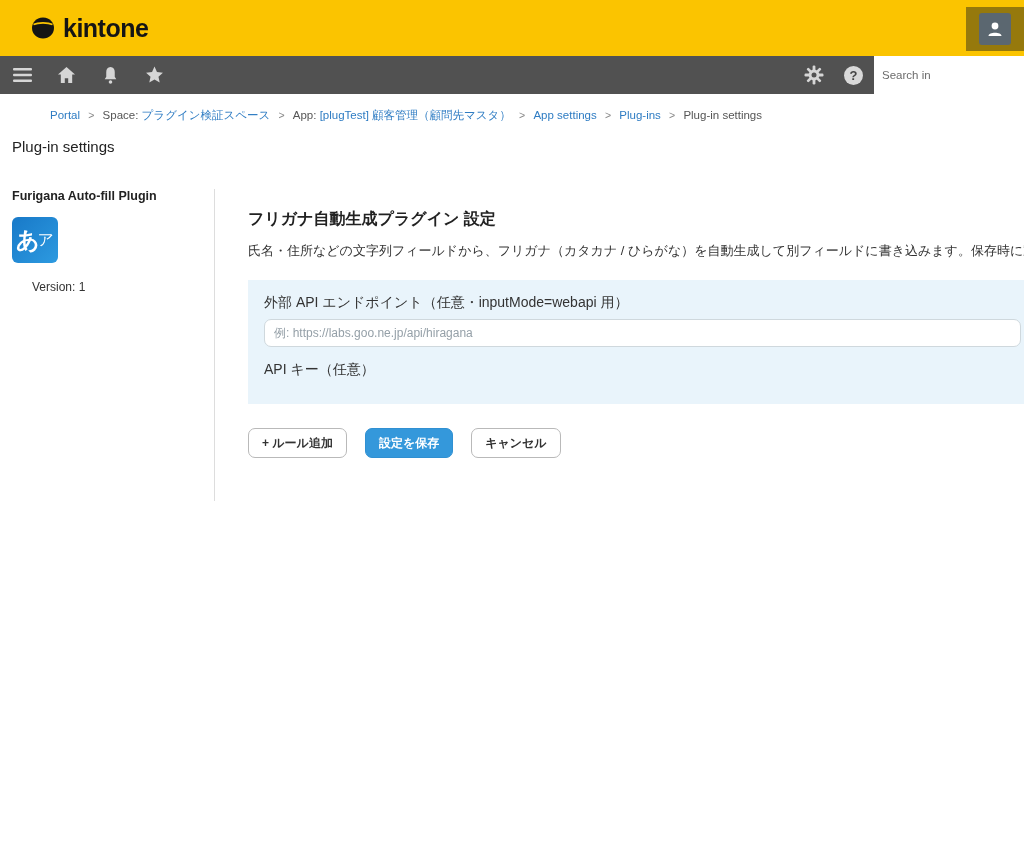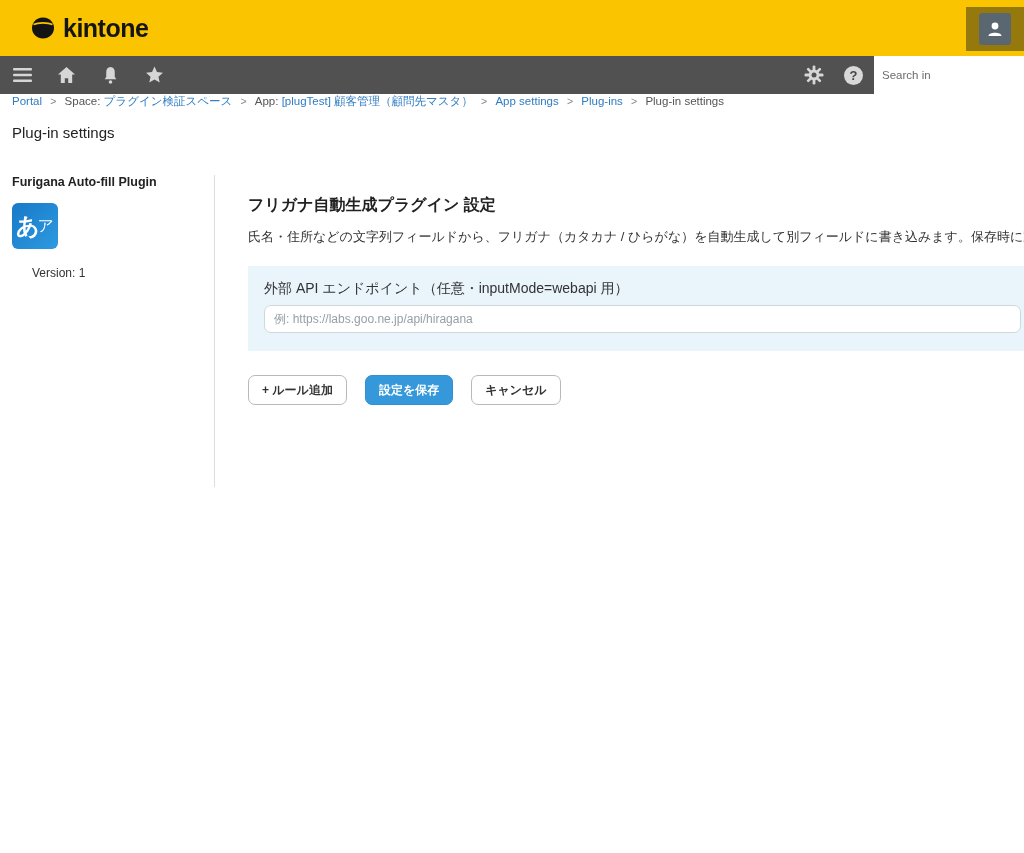--- a/index.html
+++ b/index.html
@@ -46,21 +46,21 @@
     display: flex; align-items: center; justify-content: center; cursor: pointer;
   }
   .search-input {
     height: 38px; width: 150px; border: none; outline: none;
     background: #fff; padding: 12px 8px; font-size: 11.5px; color: #444;
     font-family: inherit;
   }
   .search-input::placeholder { color: #6c6c6c; }
 
   
-  .breadcrumb { padding: 0 12px 0; font-size: 11.5px; color: #666; white-space: nowrap; }
+  .breadcrumb { padding: 14px 12px 0; font-size: 11.5px; color: #666; white-space: nowrap; margin-left: 38px; }
   .bc-link { color: #2e7cc3; cursor: pointer; text-decoration: none; }
   .bc-sep { margin: 0 5px; color: #888; font-size: 10.5px; }
   .bc-plain { color: #555; }
   .bc-current { color: #555; }
 
   
   .page-title { margin: 15px 0 0 12px; font-size: 15px; font-weight: 400; color: #222; }
 
   
   .content { display: flex; margin-top: 34px; }
@@ -191,20 +191,21 @@
     <div class="version">Version: 1</div>
   </div>
 
   <div class="main">
     <h2 class="main-title">フリガナ自動生成プラグイン 設定</h2>
     <div class="main-desc">氏名・住所などの文字列フィールドから、フリガナ（カタカナ / ひらがな）を自動生成して別フィールドに書き込みます。保存時に動作し、書き込み先が空</div>
 
     <div class="panel">
       <div class="field-label">外部 API エンドポイント（任意・inputMode=webapi 用）</div>
       <input class="text-input" type="text" placeholder="例: https://labs.goo.ne.jp/api/hiragana" style="">
+      <div class="field-label field-gap">API キー（任意）</div>
     </div>
 
     <div class="actions">
       <button class="btn btn-secondary">+ ルール追加</button>
       <button class="btn btn-primary">設定を保存</button>
       <button class="btn btn-secondary">キャンセル</button>
     </div>
   </div>
 
 </div>

